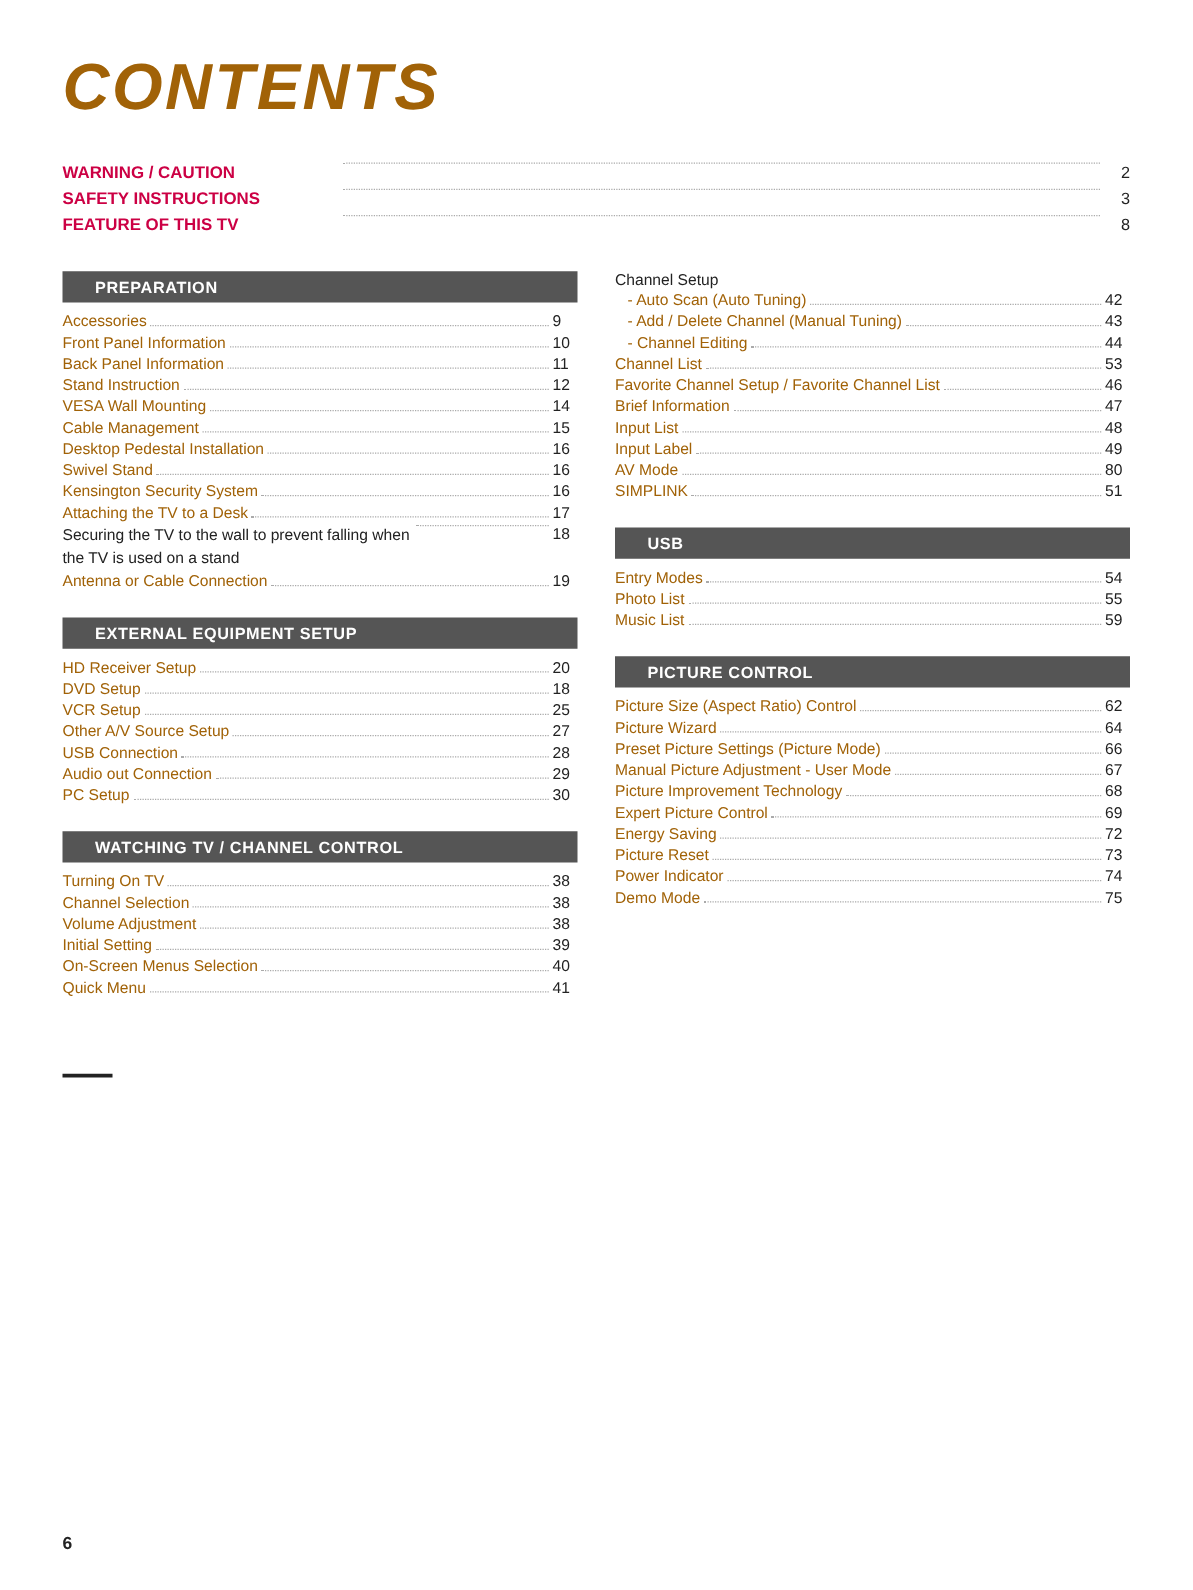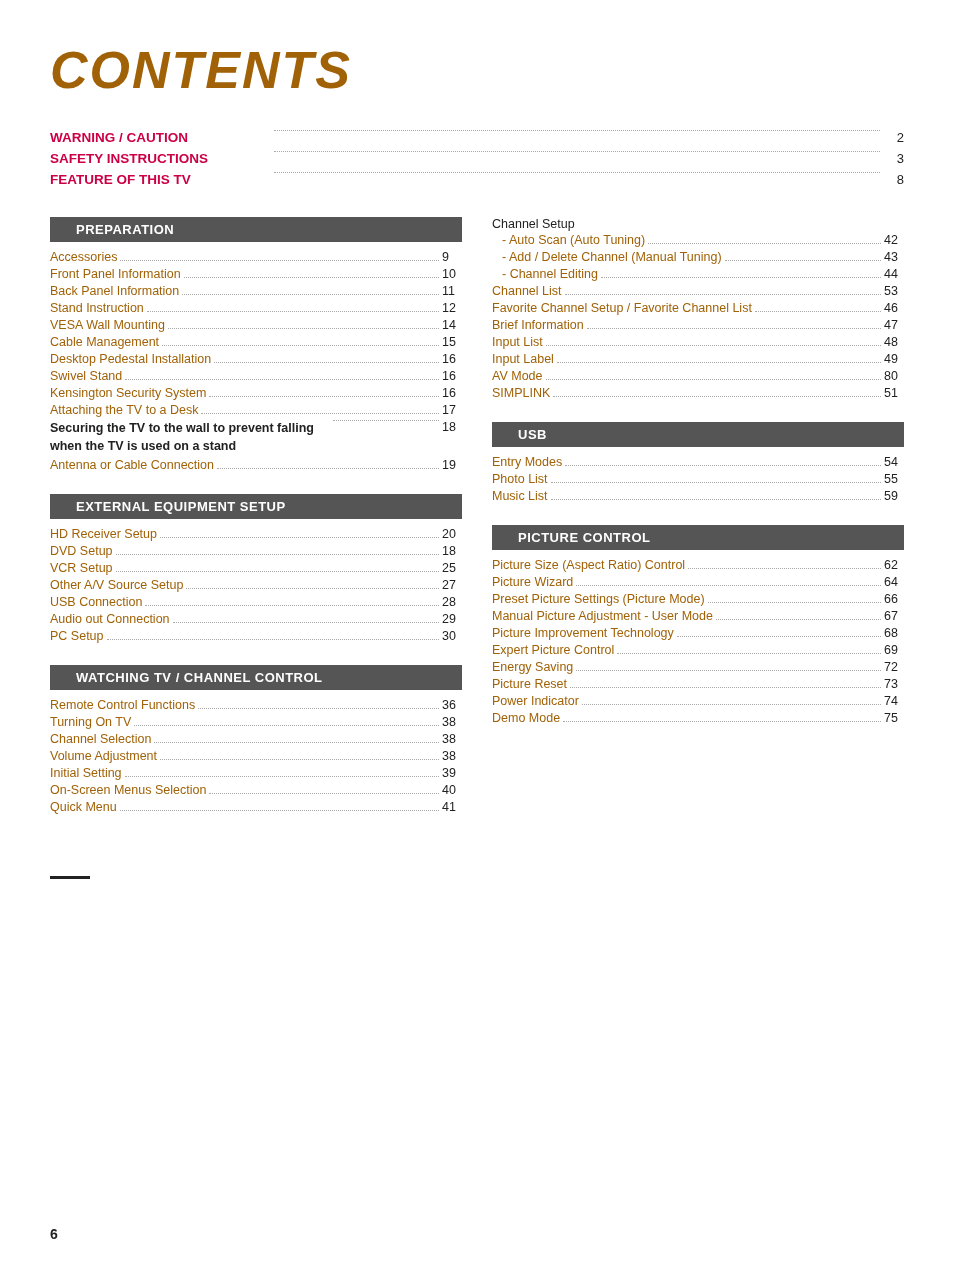--- a/index.html
+++ b/index.html
@@ -91,21 +91,20 @@
     .toc-item-indent {
       padding-left: 10px;
     }
     .toc-item-multiline {
       align-items: flex-start;
     }
     .toc-label-multiline {
       color: #222;
       max-width: 280px;
       line-height: 1.4;
-      font-weight: bold;
     }
     .page-num-bottom {
       position: absolute;
       bottom: 30px;
       left: 50px;
       font-weight: 700;
       font-size: 14px;
       color: #222;
     }
     .bottom-bar {
@@ -238,25 +237,20 @@
         </div>
         <div class="toc-item">
           <span class="toc-label">PC Setup</span>
           <span class="toc-dots"></span>
           <span class="toc-page">30</span>
         </div>
       </div>
       <div class="section">
         <div class="section-header">WATCHING TV / CHANNEL CONTROL</div>
         <div class="toc-item">
-          <span class="toc-label">Remote Control Functions</span>
-          <span class="toc-dots"></span>
-          <span class="toc-page">36</span>
-        </div>
-        <div class="toc-item">
           <span class="toc-label">Turning On TV</span>
           <span class="toc-dots"></span>
           <span class="toc-page">38</span>
         </div>
         <div class="toc-item">
           <span class="toc-label">Channel Selection</span>
           <span class="toc-dots"></span>
           <span class="toc-page">38</span>
         </div>
         <div class="toc-item">

